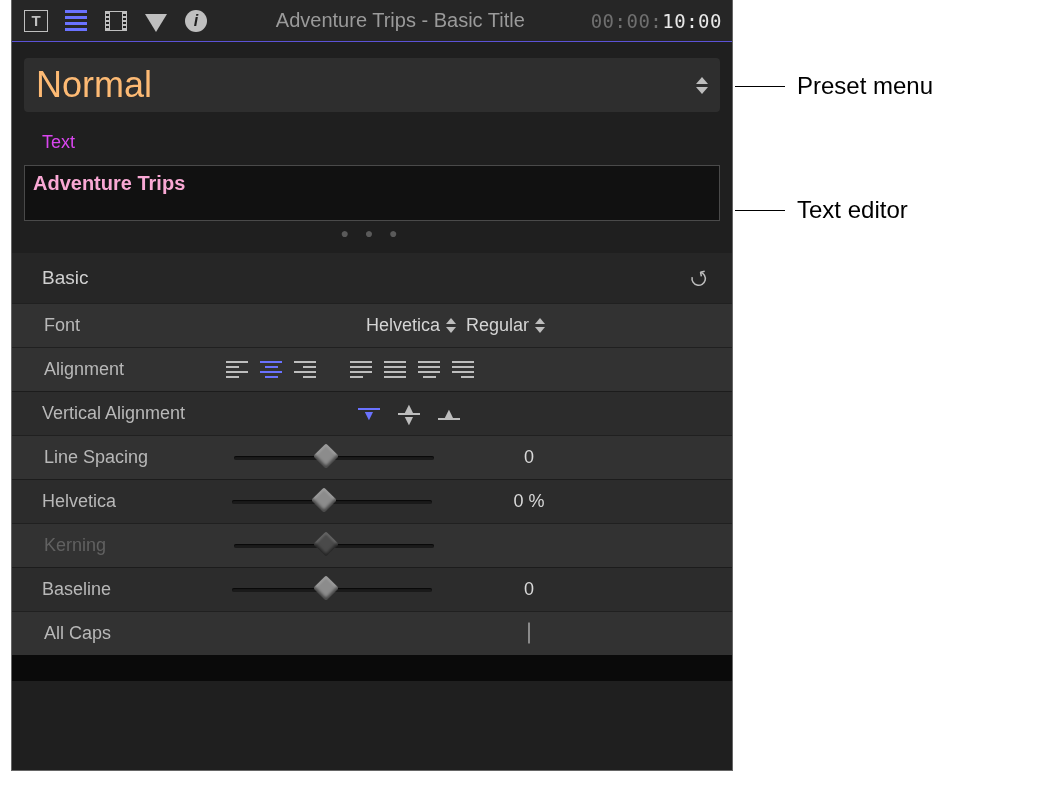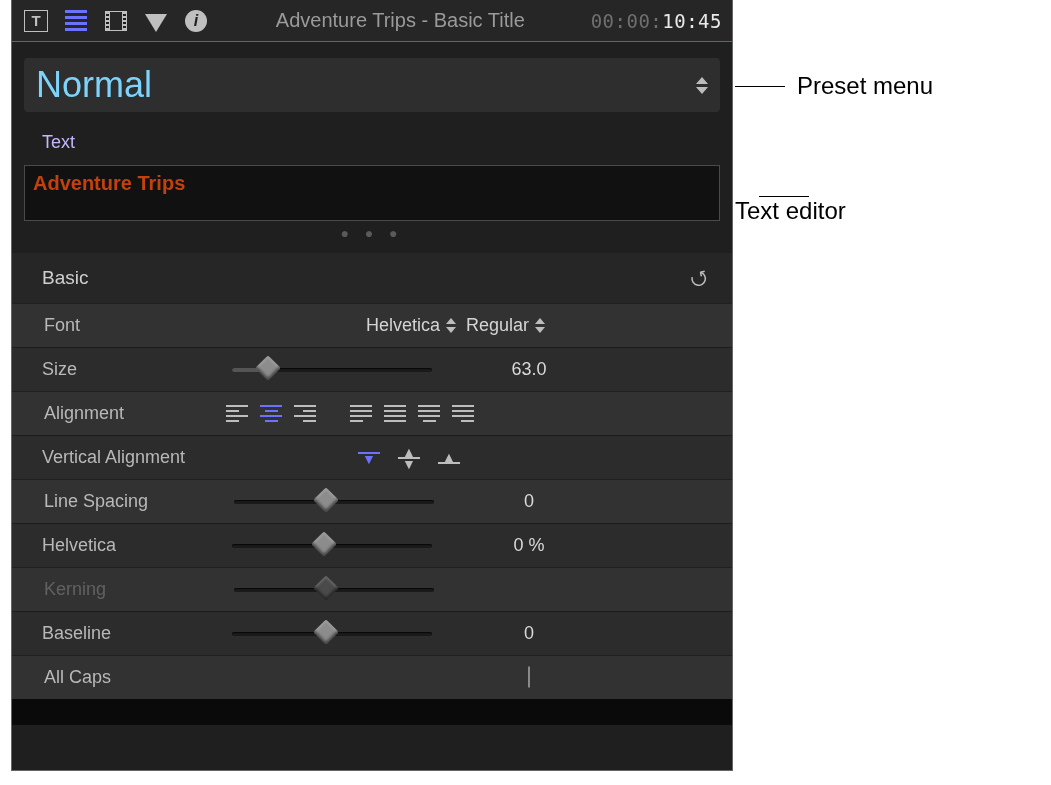--- a/index.html
+++ b/index.html
@@ -44,33 +44,33 @@
   .toolbar .timecode .dim { color:#6f6f6f; }
   .toolbar .timecode .bright { color:#e9e9e9; }
   
   .preset {
     margin: 16px 12px 14px;
     background: #2e2e2e;
     border-radius: 4px;
     display:flex; align-items:center; justify-content:space-between;
     padding: 6px 12px;
   }
-  .preset .presetlabel { color:#7dd3fc; font-size:36px; font-weight:400; }
+  .preset .presetlabel { color:#fdba74; font-size:36px; font-weight:400; }
   .chev-updown { display:flex; flex-direction:column; gap:3px; }
   .chev-updown span { display:block;width:0;height:0;border-left:6px solid transparent;border-right:6px solid transparent;}
   .chev-updown .up{border-bottom:7px solid #bdbdbd;}
   .chev-updown .dn{border-top:7px solid #bdbdbd;}
-  .section-label { color:#c4b5fd; font-size:18px; padding: 6px 30px 12px; }
+  .section-label { color:#d946ef; font-size:18px; padding: 6px 30px 12px; }
   .text-editor {
     margin: 0 12px;
     border: 1px solid #4a4a4a;
     background: #111;
     min-height: 56px;
     padding: 6px 8px;
-    color:#c2410c; font-size:20px; font-weight:600;
+    color:#f9a8d4; font-size:20px; font-weight:600;
   }
   .dots { text-align:center; color:#5a5a5a; letter-spacing:6px; font-size:14px; padding:4px 0 12px;}
   
   .basic-header {
     display:flex; align-items:center; justify-content:space-between;
     padding: 14px 24px 14px 30px;
     background:#262626;
   }
   .basic-header .name { color:#d0d0d0; font-size:19px; }
   .undo-arrow { width:20px;height:20px; display:inline-block; }
@@ -146,21 +146,21 @@
   .footer-cut { height:26px; background:#0a0a0a; }
 </style>
 </head>
 <body>
 
 <div class="callouts">
   <div class="callout" style="top:72px;">
     <span class="tick"></span>
     <span>Preset menu</span>
   </div>
-  <div class="callout" style="top:196px;flex-direction:column;">
+  <div class="callout" style="top:196px;">
     <span class="tick"></span>
     <span>Text editor</span>
   </div>
 </div>
 
 <div class="panel">
 
   <div class="toolbar">
     <div class="ticons">
       <span class="ic">
@@ -179,21 +179,21 @@
         </span>
       <span class="ic">
           <span class="t-tri"></span>
         </span>
       <span class="ic">
           <span class="t-info">i</span>
         </span>
     </div>
     <div class="title">Adventure Trips - Basic Title</div>
     <div class="timecode">
-      <span class="dim">00:00:</span><span class="bright">10:45</span>
+      <span class="dim">00:00:</span><span class="bright">10:00</span>
     </div>
   </div>
 
   <div class="preset">
     <span class="presetlabel">Normal</span>
     <span class="chev-updown">
         <span class="up"></span>
         <span class="dn"></span>
       </span>
   </div>
@@ -230,34 +230,20 @@
         <span>Regular</span>
         <span class="chev-updown">
             <span class="up"></span>
             <span class="dn"></span>
           </span>
       </span>
     </div>
     <div class="trail"></div>
   </div>
 
-  <div class="row">
-    <div class="label">Size</div>
-    <div class="middle">
-      <div class="slider">
-        <div class="track"></div>
-          <div class="fill" style="width:18%"></div>
-        <div class="thumb" style="left:18%">
-            <div class="shape"></div>
-          </div>
-      </div>
-    </div>
-    <div class="value">63.0</div>
-    <div class="trail"></div>
-  </div>
 
   <div class="row alt">
     <div class="label">Alignment</div>
     <div class="middle">
       <div class="align-group">
         <span class="align-ic al-left">
             <span></span>
             <span></span>
             <span></span>
             <span></span>

